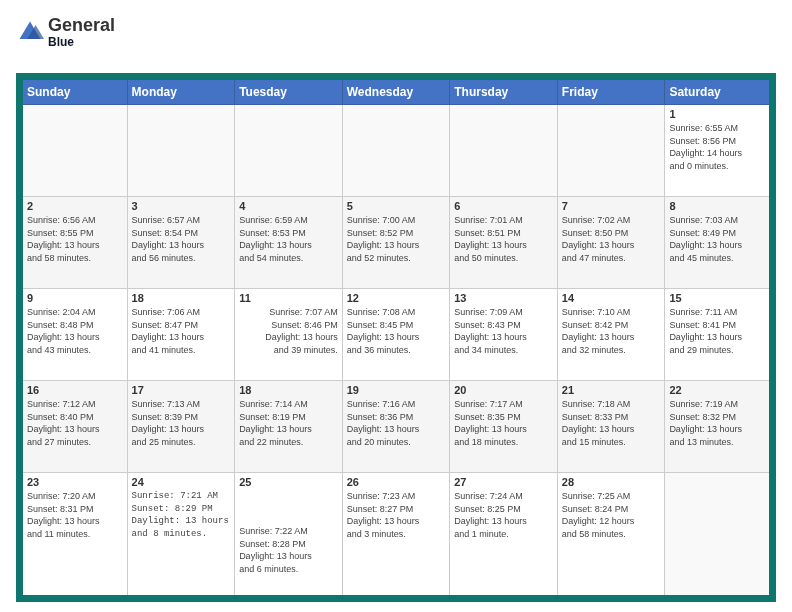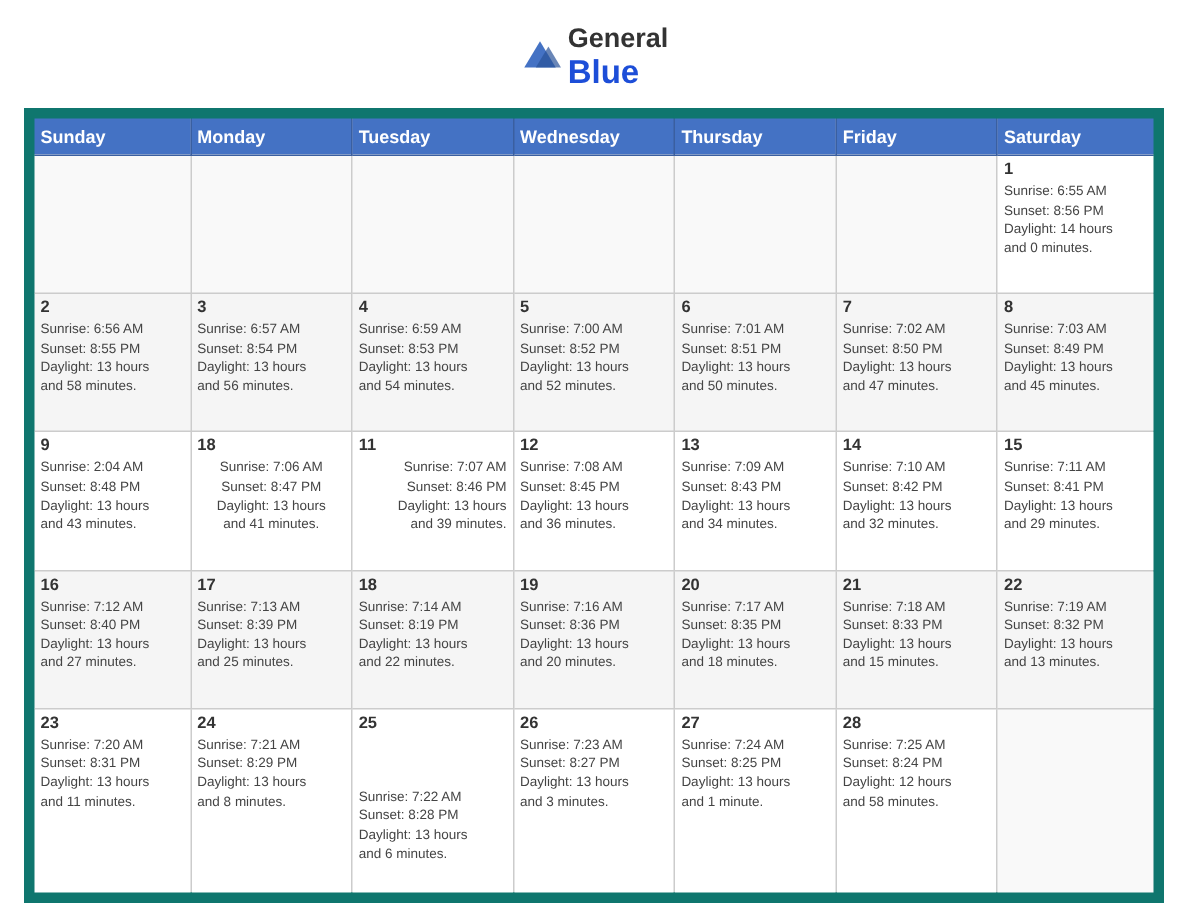--- a/index.html
+++ b/index.html
@@ -12,43 +12,43 @@
     }
     .page {
       width: 792px;
       height: 612px;
       padding: 16px 16px 10px 16px;
       display: flex;
       flex-direction: column;
     }
     .header {
       display: flex;
-      justify-content: center;
+      justify-content: space-between;
       align-items: flex-start;
-      margin-bottom: 12px;
+      margin-bottom: 24px;
     }
     .logo {
       display: flex;
       align-items: center;
       gap: 4px;
     }
     .logo-text {
       display: flex;
       flex-direction: column;
       line-height: 1.1;
     }
     .logo-general {
       font-size: 18px;
       font-weight: bold;
       color: #333;
     }
     .logo-blue {
-      font-size: 22px;
-      font-weight: bold;
-      color: #1d4ed8;
+      font-size: 12px;
+      font-weight: bold;
+      color: #0f172a;
     }
     .logo-icon {
       width: 28px;
       height: 28px;
     }
     .title-block {
       text-align: right;
     }
     .month-title {
       font-size: 32px;
@@ -205,21 +205,21 @@
         <tr>
           <td>
             <span class="day-number">9</span>
             <div class="day-info" style="white-space: pre-line;">Sunrise: 2:04 AM
 Sunset: 8:48 PM
 Daylight: 13 hours
 and 43 minutes.</div>
           </td>
           <td>
             <span class="day-number">18</span>
-            <div class="day-info" style="white-space: pre-line; text-align: center;">Sunrise: 7:06 AM
+            <div class="day-info" style="white-space: pre-line;">Sunrise: 7:06 AM
 Sunset: 8:47 PM
 Daylight: 13 hours
 and 41 minutes.</div>
           </td>
           <td>
             <span class="day-number">11</span>
             <div class="day-info" style="white-space: pre-line; text-align: right;">Sunrise: 7:07 AM
 Sunset: 8:46 PM
 Daylight: 13 hours
 and 39 minutes.</div>
@@ -307,21 +307,21 @@
         <tr>
           <td>
             <span class="day-number">23</span>
             <div class="day-info" style="white-space: pre-line;">Sunrise: 7:20 AM
 Sunset: 8:31 PM
 Daylight: 13 hours
 and 11 minutes.</div>
           </td>
           <td>
             <span class="day-number">24</span>
-            <div class="day-info" style="white-space: pre-line;">Sunrise: 7:21 AM
+            <div class="day-info" style="white-space: pre-line; font-family: Liberation Mono, monospace;">Sunrise: 7:21 AM
 Sunset: 8:29 PM
 Daylight: 13 hours
 and 8 minutes.</div>
           </td>
           <td>
             <span class="day-number">25</span>
             <div class="day-info" style="white-space: pre-line; margin-top: 37px;">Sunrise: 7:22 AM
 Sunset: 8:28 PM
 Daylight: 13 hours
 and 6 minutes.</div>

